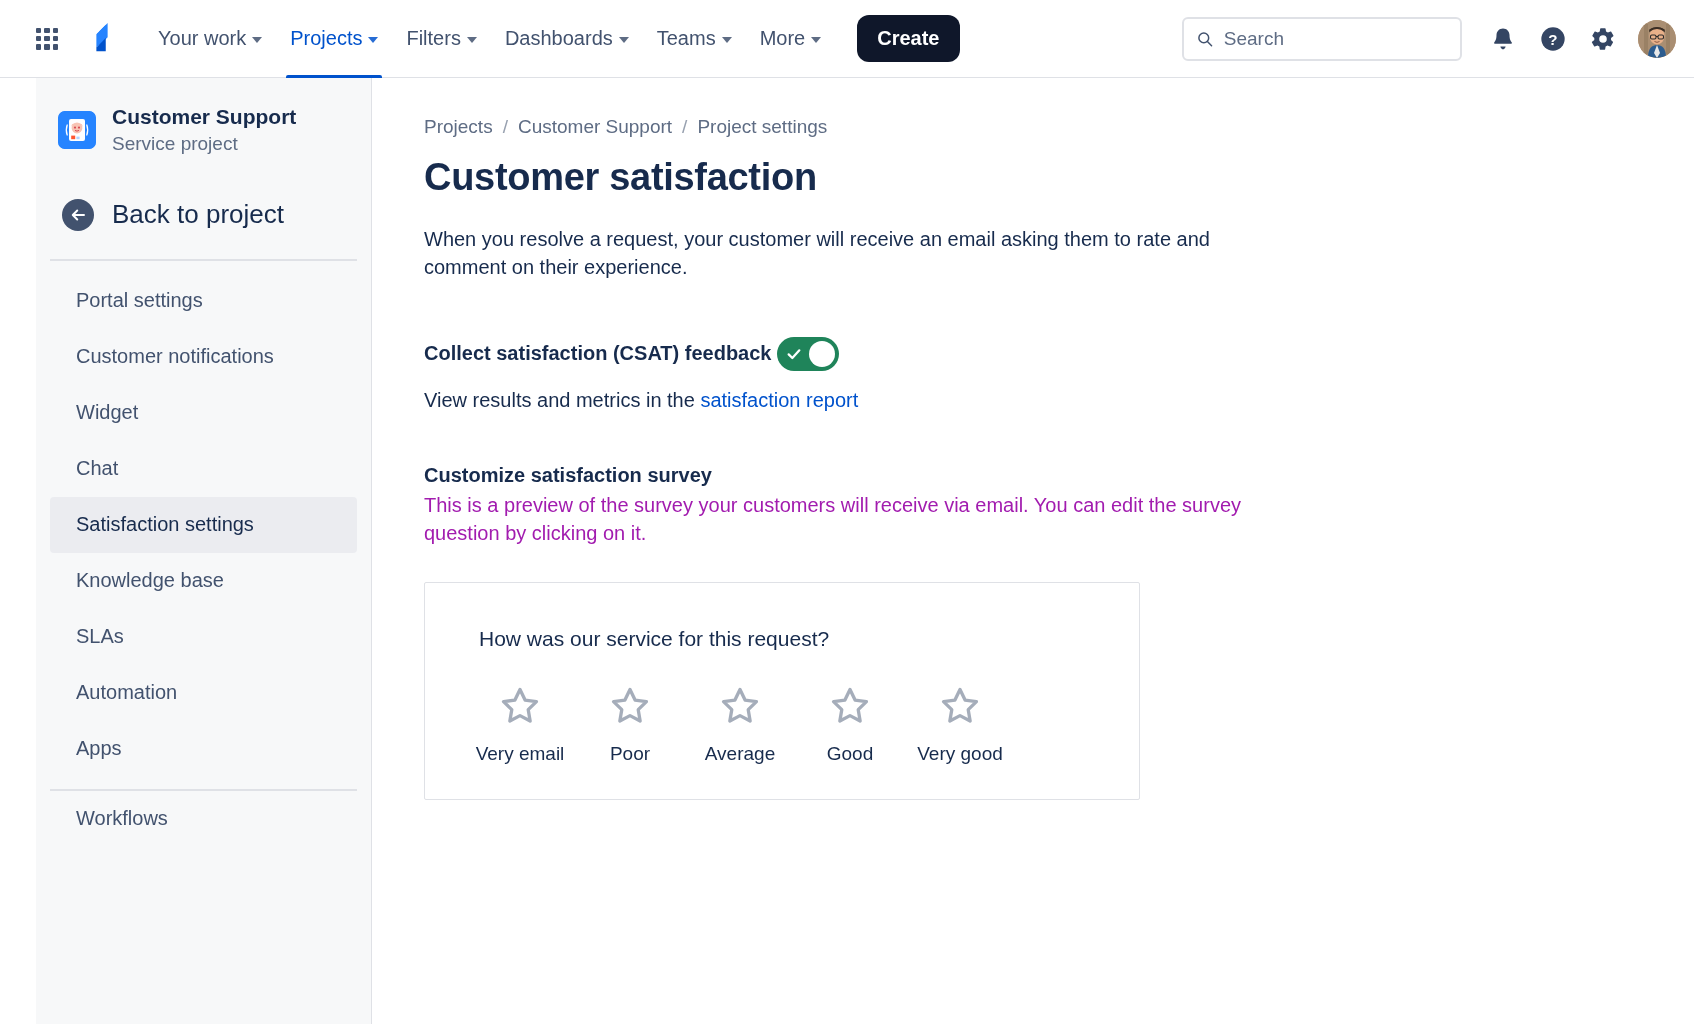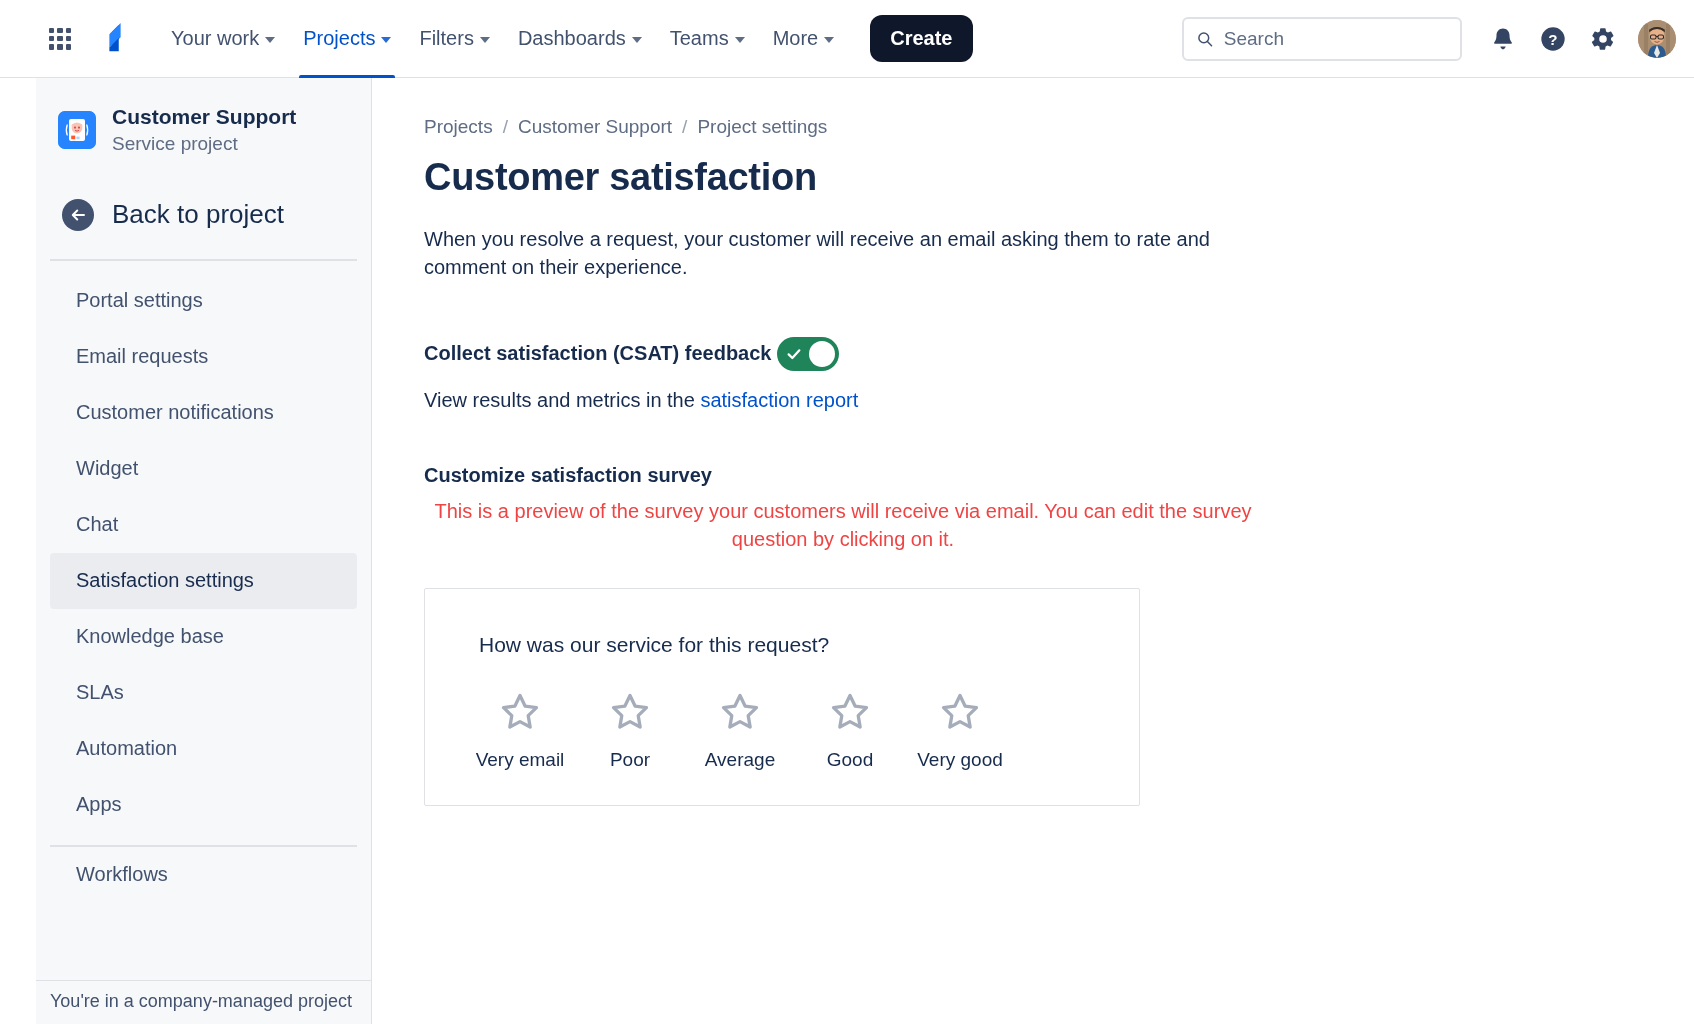--- a/index.html
+++ b/index.html
@@ -13,21 +13,21 @@
     -webkit-font-smoothing: antialiased;
   }
 
   
   .topnav {
     height: 78px;
     display: flex;
     align-items: center;
     border-bottom: 1px solid #DFE1E6;
     background: #fff;
-    padding-left: 39px;
+    padding-left: 26px;
     position: relative;
   }
   .appswitcher {
     width: 42px; height: 42px;
     display: flex; align-items: center; justify-content: center;
     border-radius: 4px;
     cursor: pointer;
   }
   .grid9 {
     width: 22px; height: 22px;
@@ -279,25 +279,24 @@
   .bluelink { color: #0052CC; cursor: pointer; }
 
   .section-title {
     font-size: 20px;
     font-weight: bold;
     color: #172B4D;
     margin-top: 52px;
   }
   .section-desc {
     font-size: 20px;
-    color: #ef4444;
+    color: #a21caf;
     line-height: 1.42;
-    margin-top: 10px;
+    margin-top: 4px;
     max-width: 838px;
-    text-align: center;
   }
 
   .survey-card {
     margin-top: 34px;
     width: 716px;
     border: 1px solid #DFE1E6;
     background: #fff;
     padding: 44px 0 34px 0;
     border-radius: 2px;
   }
@@ -476,23 +475,20 @@
       <div class="backlabel">Back to project</div>
     </div>
 
     <div class="divider"></div>
 
     <div class="navlist">
       <div class="navrow">
         <span>Portal settings</span>
       </div>
       <div class="navrow">
-        <span>Email requests</span>
-      </div>
-      <div class="navrow">
         <span>Customer notifications</span>
       </div>
       <div class="navrow">
         <span>Widget</span>
       </div>
       <div class="navrow">
         <span>Chat</span>
       </div>
       <div class="navrow selected">
         <span>Satisfaction settings</span>
@@ -510,23 +506,20 @@
         <span>Apps</span>
       </div>
 
       <div class="sidebar-divider2"></div>
 
       <div class="navrow">
         <span>Workflows</span>
       </div>
     </div>
 
-    <div class="footer-banner">
-      <span>You're in a company-managed project</span>
-    </div>
   </div>
 
   <div class="main">
 
     <div class="breadcrumb">
       <span class="bc-link">Projects</span>
       <span class="bc-sep">/</span>
       <span class="bc-link">Customer Support</span>
       <span class="bc-sep">/</span>
       <span class="bc-link">Project settings</span>

